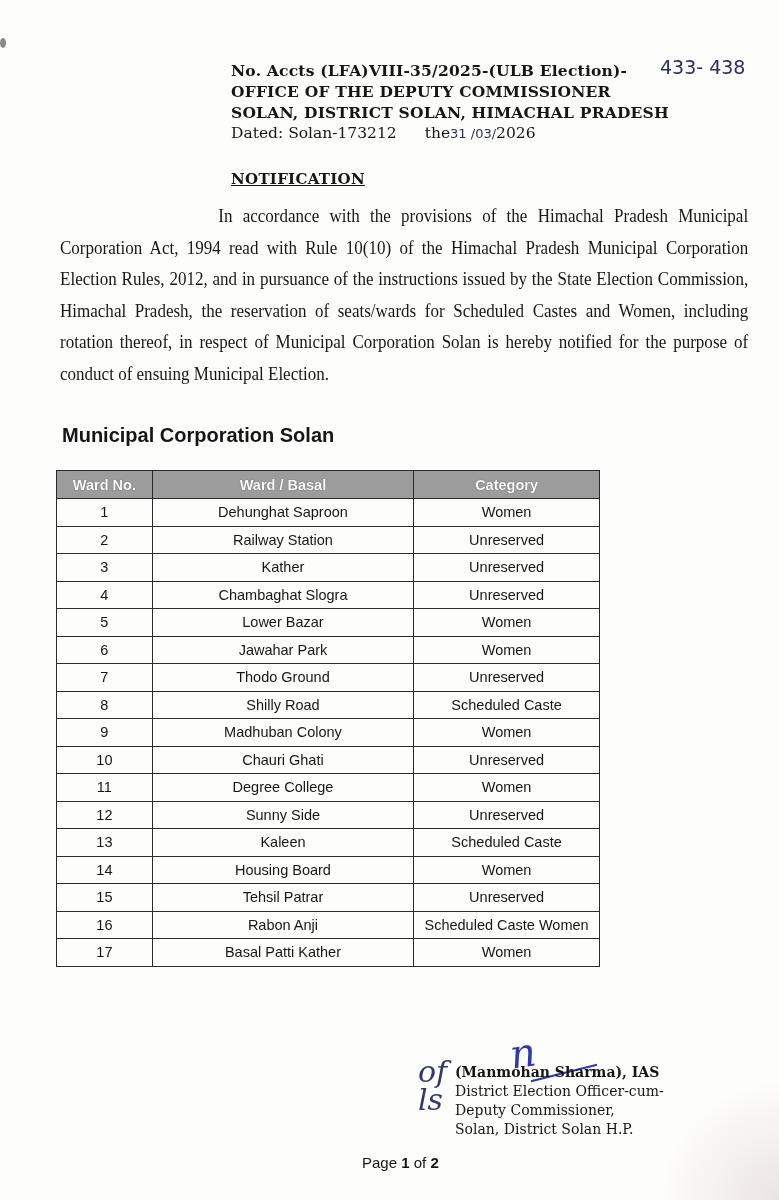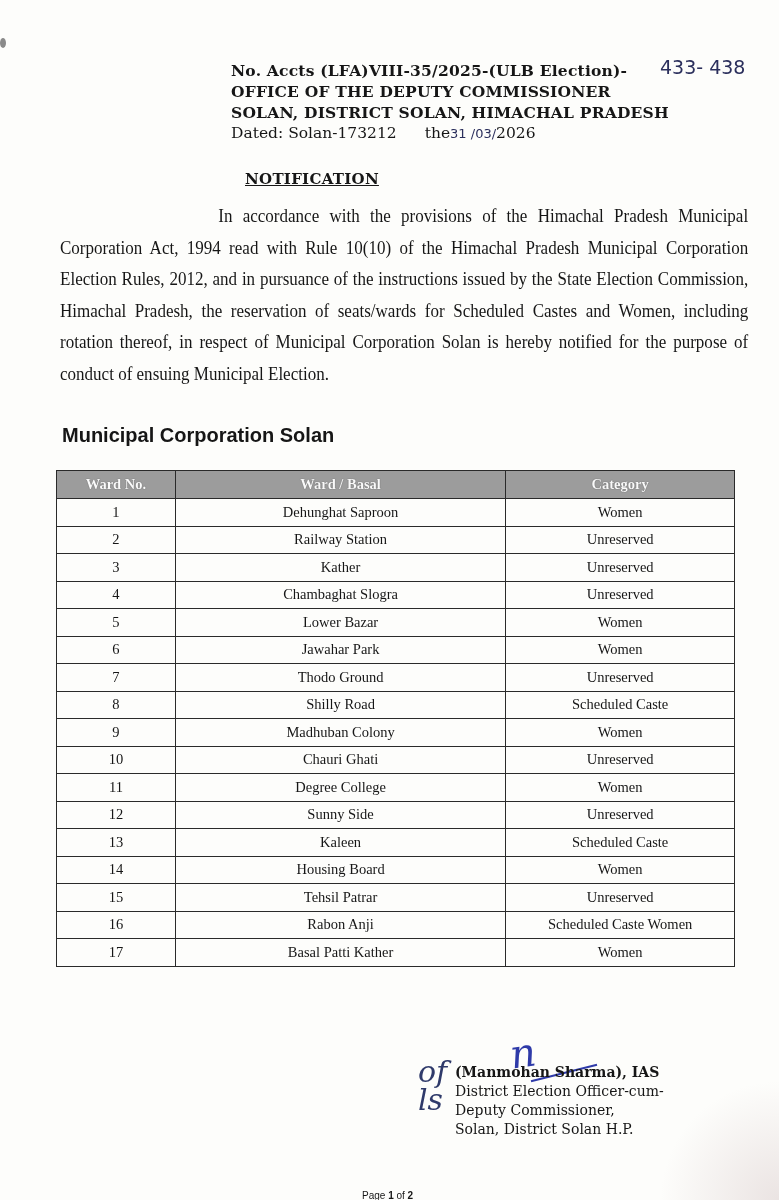--- a/index.html
+++ b/index.html
@@ -24,39 +24,39 @@
       font-family: "DejaVu Sans", sans-serif;
       color: #2b2f5c; font-weight: normal; font-size: 19px;
     }
     .ref-hand { position: absolute; left: 660px; top: 56px; }
     .dated { font-weight: normal; }
     .dated .the { display: inline-block; margin-left: 28px; }
     .dated .hand { display: inline-block; font-size: 13px; }
     .dated .yr { color: #161616; font-family: "DejaVu Serif", serif; font-size: 15.5px; }
 
     .notif-title {
-      position: absolute; left: 245px; top: 170px;
+      position: absolute; left: 231px; top: 170px;
       font-family: "DejaVu Serif", serif; font-weight: bold; font-size: 15px;
       text-decoration: underline; letter-spacing: 0.3px;
     }
     .body-text {
       position: absolute; left: 60px; top: 201px; width: 688px;
       font-family: "Liberation Serif", serif; font-size: 18.5px; line-height: 31.5px;
       text-align: justify; text-indent: 172px;
       transform: scaleX(0.92); transform-origin: left top;
       width: 748px;
     }
     .section-title {
       position: absolute; left: 62px; top: 424px;
       font-family: "Liberation Sans", sans-serif; font-weight: bold; font-size: 20px;
     }
     table.wards {
-      position: absolute; left: 56px; top: 470px; width: 679px;
+      position: absolute; left: 56px; top: 470px; width: 544px;
       border-collapse: collapse;
-      font-family: Liberation Serif, serif; font-size: 14.5px;
+      font-family: Liberation Sans, sans-serif; font-size: 14.5px;
     }
     table.wards th, table.wards td {
       border: 1.3px solid #2a2a2a; text-align: center; padding: 0; height: 26.5px;
     }
     table.wards th {
       background: #9c9c9c; color: #fafafa; font-weight: bold; font-size: 14.5px;
       height: 27px; text-shadow: 0 0 1px #444;
     }
     .col-no { width: 118px; }
     .col-area { width: 330px; }
@@ -76,22 +76,22 @@
     .sign-line {
       position: absolute; left: 120px; top: 42px; width: 68px; height: 2px;
       background: #2e3aa8; transform: rotate(-14deg);
     }
     .officer {
       position: absolute; left: 455px; top: 1063px;
       font-family: "DejaVu Serif", serif; font-size: 14px; line-height: 19px;
     }
     .officer .name { font-weight: bold; }
     .page-no {
-      position: absolute; left: 362px; top: 1190px;
-      font-family: "Liberation Sans", sans-serif; font-size: 10px;
+      position: absolute; left: 362px; top: 1154px;
+      font-family: "Liberation Sans", sans-serif; font-size: 15px;
     }
     .page-no b { font-weight: bold; }
     .shadow-right {
       position: absolute; right: 0; top: 1080px; width: 120px; height: 120px;
       background: radial-gradient(circle at 100% 100%, rgba(200,180,180,0.35), rgba(255,255,255,0) 70%);
     }
   </style>
 </head>
 <body>
 

